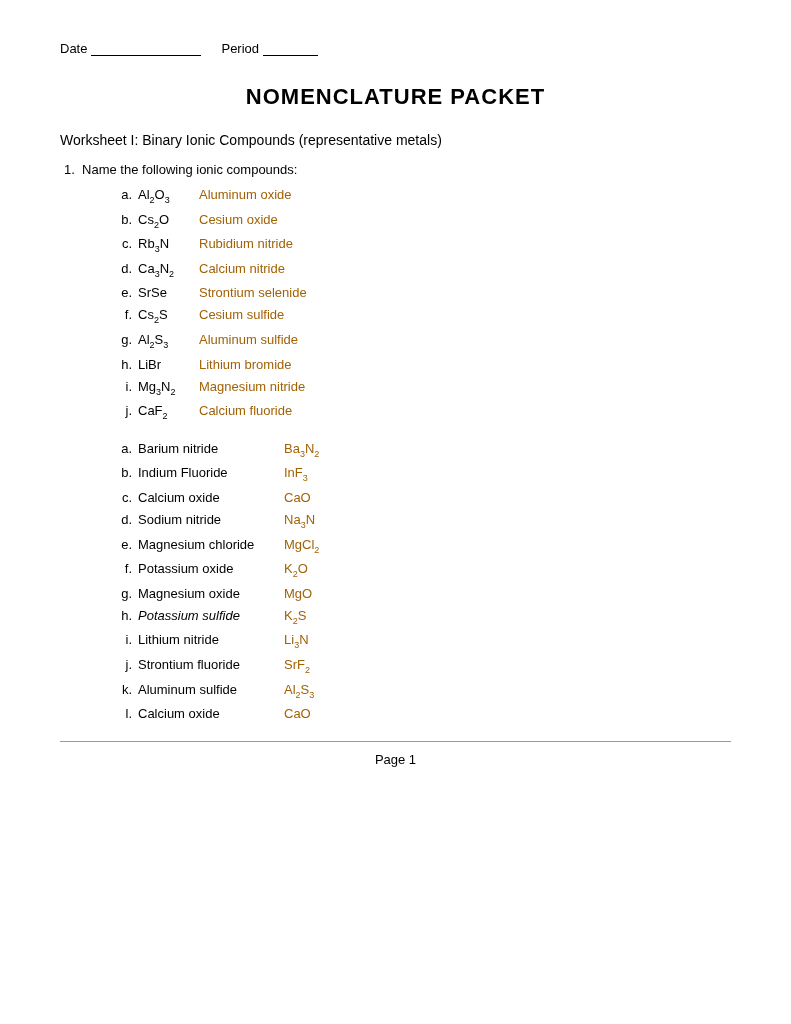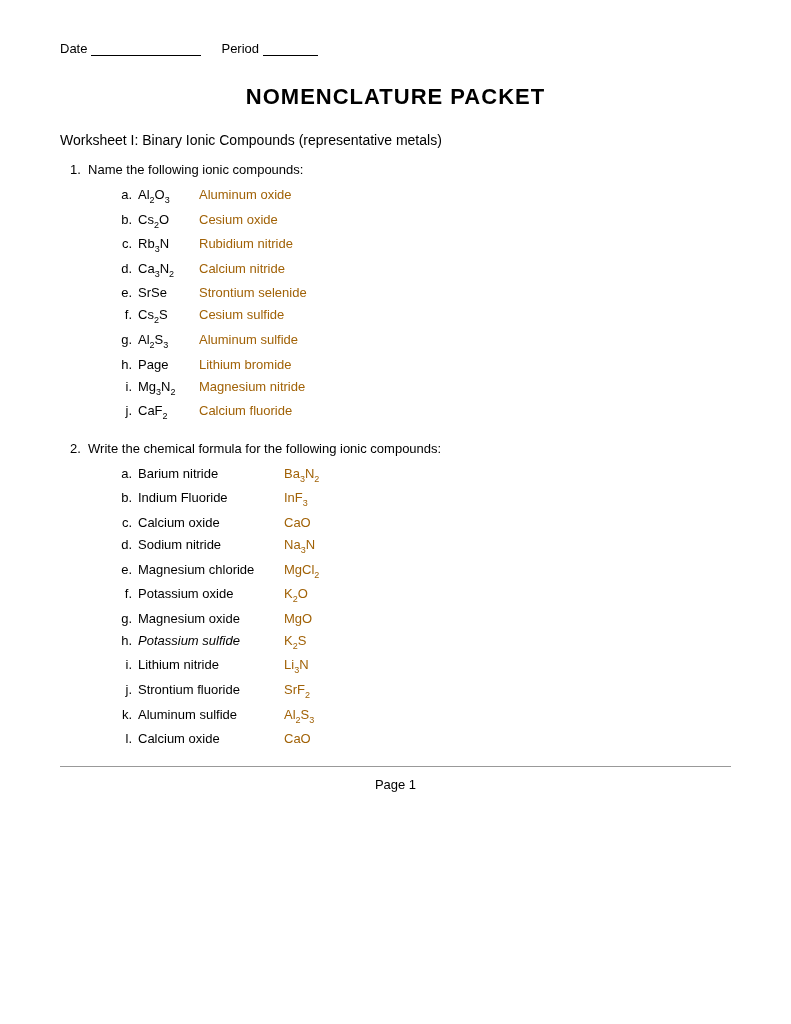--- a/index.html
+++ b/index.html
@@ -27,21 +27,21 @@
       margin-bottom: 14px;
       font-family: Arial, sans-serif;
     }
     .question {
       margin-bottom: 20px;
       font-family: Arial, sans-serif;
     }
     .question-text {
       font-size: 13px;
       margin-bottom: 10px;
-      margin-left: 10px;
+      margin-left: 4px;
     }
     .sub-items {
       margin-left: 50px;
     }
     .sub-item {
       display: flex;
       align-items: baseline;
       margin-bottom: 7px;
       font-size: 13px;
       gap: 6px;
@@ -138,40 +138,37 @@
     <span class="formula">Cs<sub>2</sub>S</span>
     <span class="answer">Cesium sulfide</span>
   </div>
       <div class="sub-item">
     <span class="sub-label">g.</span>
     <span class="formula">Al<sub>2</sub>S<sub>3</sub></span>
     <span class="answer">Aluminum sulfide</span>
   </div>
       <div class="sub-item">
     <span class="sub-label">h.</span>
-    <span class="formula">Page</span>
+    <span class="formula">LiBr</span>
     <span class="answer">Lithium bromide</span>
   </div>
       <div class="sub-item">
     <span class="sub-label">i.</span>
     <span class="formula">Mg<sub>3</sub>N<sub>2</sub></span>
     <span class="answer">Magnesium nitride</span>
   </div>
       <div class="sub-item">
     <span class="sub-label">j.</span>
     <span class="formula">CaF<sub>2</sub></span>
     <span class="answer">Calcium fluoride</span>
   </div>
     </div>
 </div>
 
 <div class="question">
-  <div class="question-text">
-    2. &nbsp;<span>Write the chemical formula for the following ionic compounds:</span>
-  </div>
   <div class="sub-items" id="q2-items">
 
   <div class="sub-item">
     <span class="sub-label">a.</span>
     <span class="formula" style="min-width:140px;">Barium nitride</span>
     <span class="answer">Ba<sub>3</sub>N<sub>2</sub></span>
   </div>
       <div class="sub-item">
     <span class="sub-label">b.</span>
     <span class="formula" style="min-width:140px;">Indium Fluoride</span>

